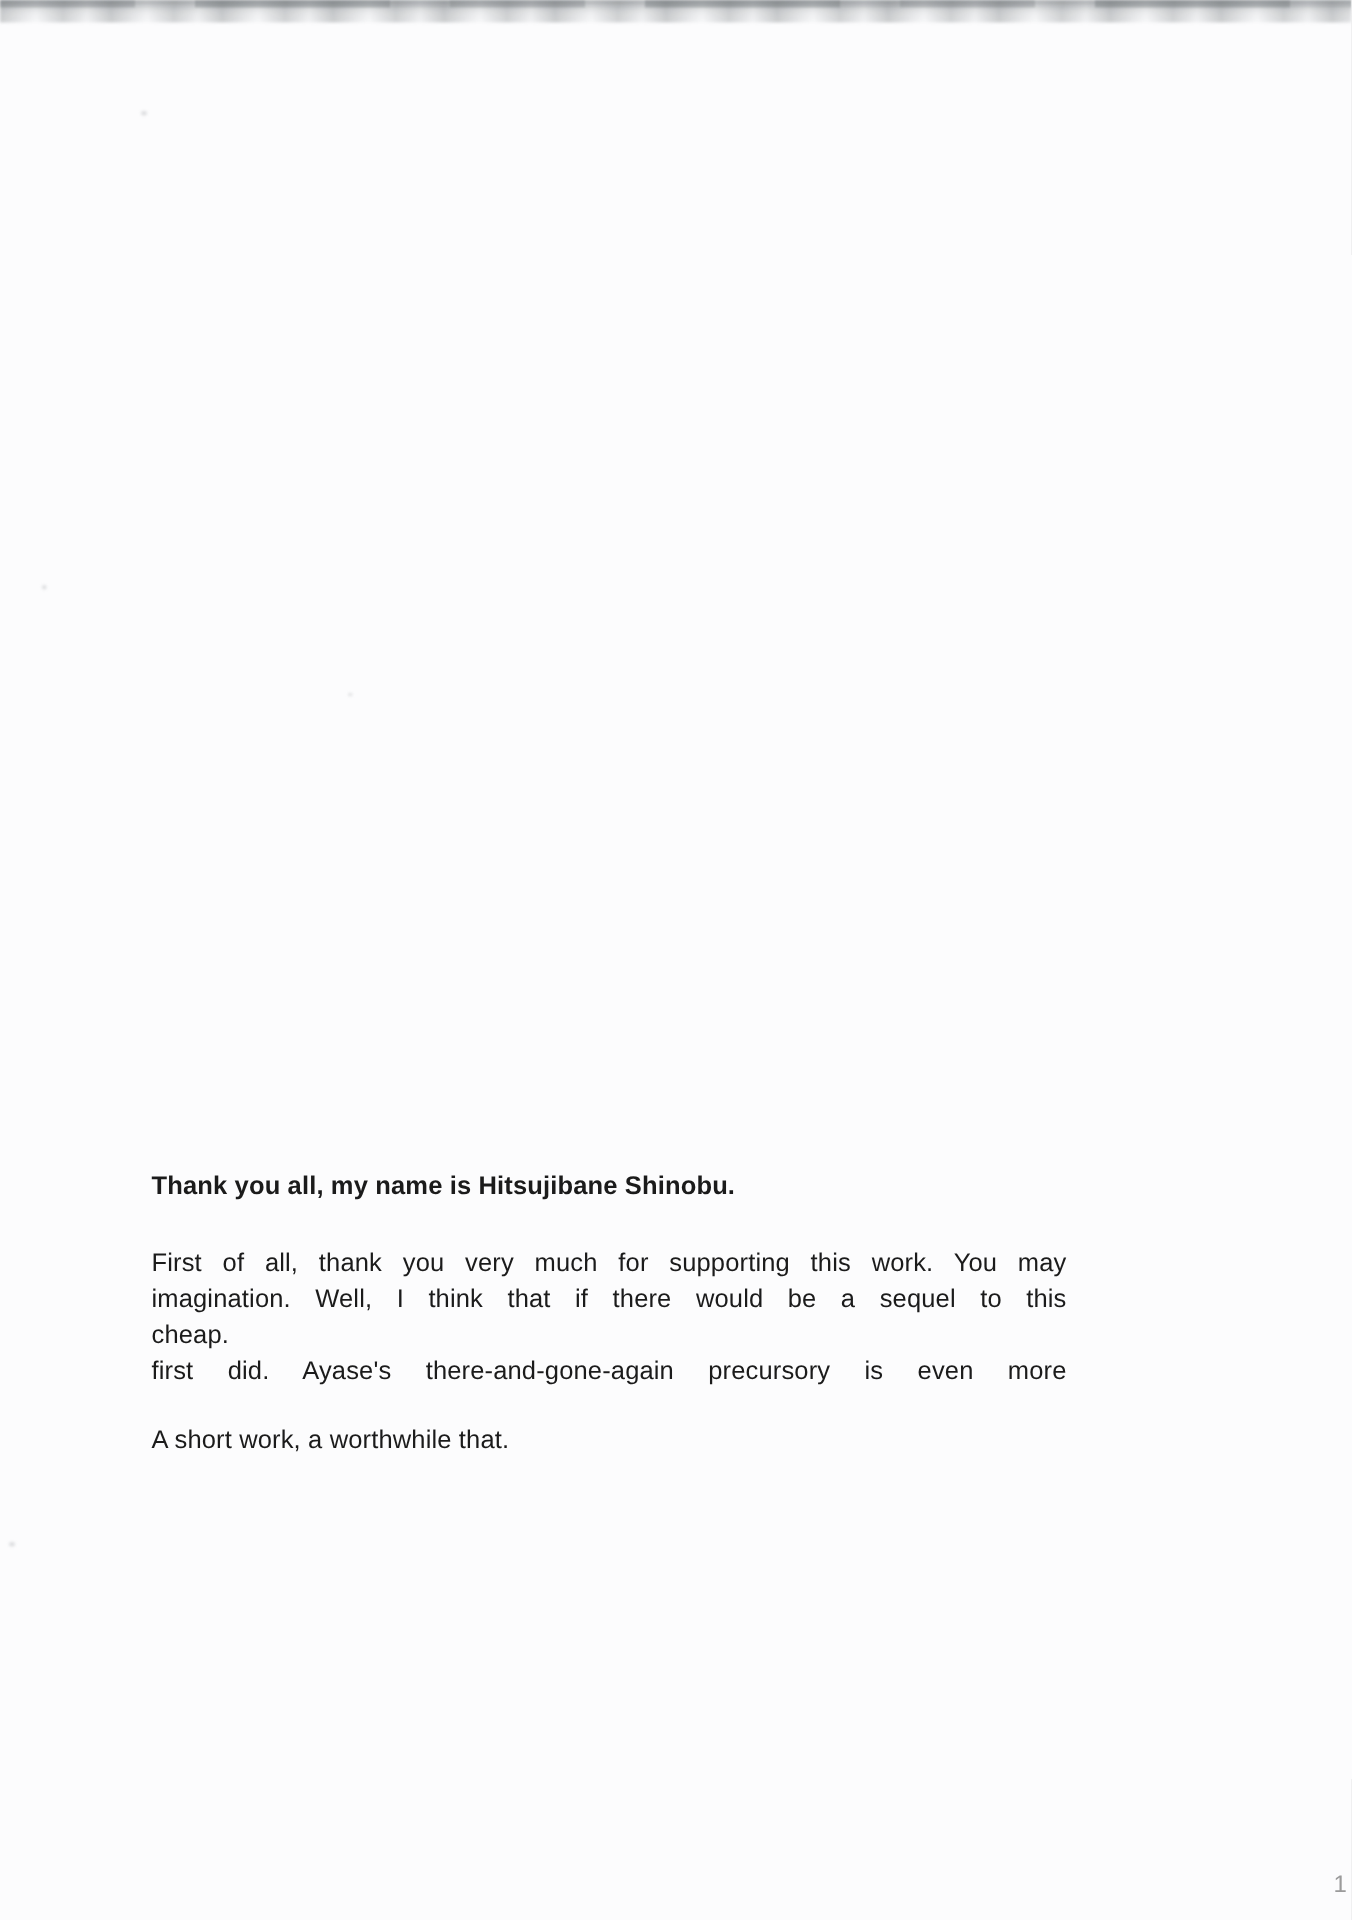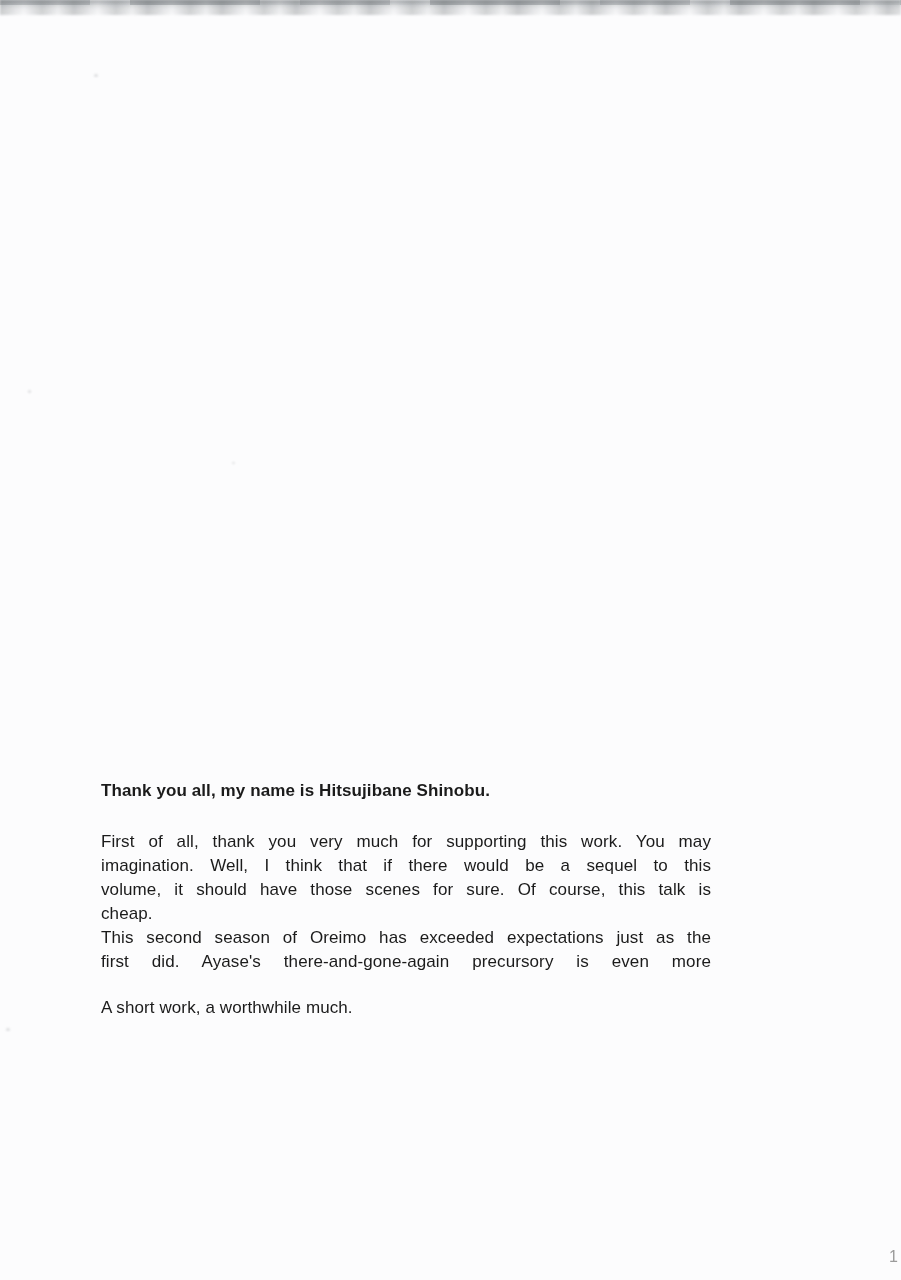--- a/index.html
+++ b/index.html
@@ -111,30 +111,28 @@
 
   <div class="afterword">
 
     <p class="para para-1">
       <span class="line" style="display: block;">Thank you all, my name is Hitsujibane Shinobu.</span>
     </p>
 
     <p class="para para-2">
       <span class="line j" style="display: block;">First of all, thank you very much for supporting this work. You may</span>
       <span class="line j" style="display: block;">imagination. Well, I think that if there would be a sequel to this</span>
-      <span class="line j" style="display: block;">volume, it should have those scenes for sure. Of course, this talk is</span>
       <span class="line" style="display: block;">cheap.</span>
     </p>
 
     <p class="para para-3">
-      <span class="line j" style="display: block;">This second season of Oreimo has exceeded expectations just as the</span>
       <span class="line j" style="display: block;">first did. Ayase's there-and-gone-again precursory is even more</span>
     </p>
 
     <p class="para para-4">
-      <span class="line" style="display: block;">A short work, a worthwhile much.</span>
+      <span class="line" style="display: block;">A short work, a worthwhile that.</span>
     </p>
 
   </div>
 
   <div class="page-number">1</div>
 
 </div>
 
 </body></html>

